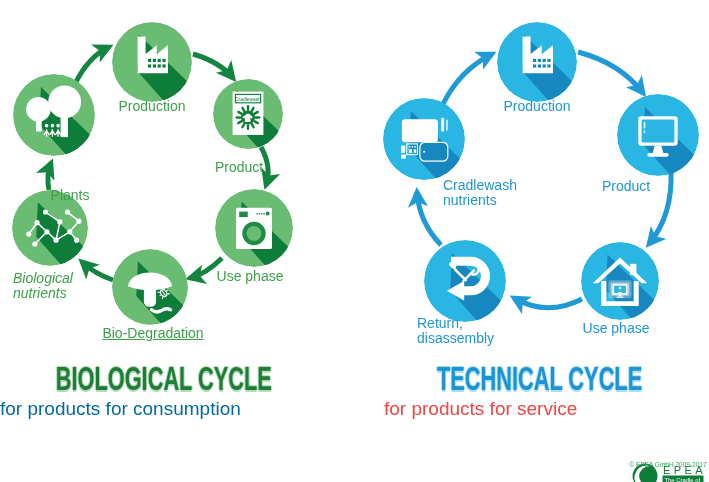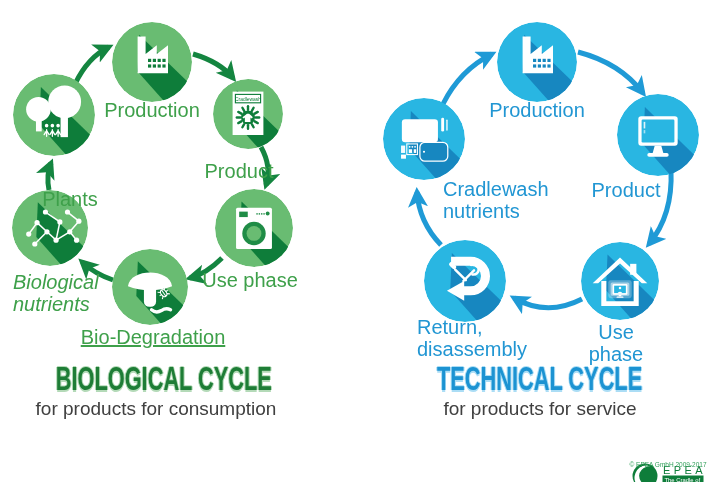--- a/index.html
+++ b/index.html
@@ -4,42 +4,42 @@
 <style>
   html,body { margin:0; padding:0; background:#fff; }
   .canvas {
     position:relative; width:709px; height:482px; background:#ffffff;
     font-family:"Liberation Sans", sans-serif; overflow:hidden;
   }
   .arrows { position:absolute; left:0; top:0; }
   .node { position:absolute; }
   .node svg { display:block; }
   .label {
-    position:absolute; font-size:20px; line-height:1.1;
+    position:absolute; font-size:14px; line-height:1.1;
     white-space:pre-line;
   }
   .centered { transform:translateX(-50%); text-align:center; }
   .g { color:#3ea04a; }
   .b { color:#2196d3; }
-  .title-block { position:absolute; text-align:center; }
+  .title-block { position:absolute; text-align:left; }
   .cycle-title {
     display:inline-block; font-weight:bold; font-size:33px; line-height:1;
     white-space:nowrap; transform:scaleX(.66); transform-origin:50% 50%;
   }
   .bio-title {
     color:#1e7d36;
     text-shadow:-1.5px 0 0 #b4dab8, 1.5px 0 0 #b4dab8, 0 -1.5px 0 #b4dab8, 0 1.5px 0 #b4dab8;
   }
   .tech-title {
     color:#1c93d2;
     text-shadow:-1.5px 0 0 #abddf5, 1.5px 0 0 #abddf5, 0 -1.5px 0 #abddf5, 0 1.5px 0 #abddf5;
   }
   .cycle-subtitle { font-size:19px; margin-top:4px; line-height:1.1; }
-  .bio-sub { color:#404040; }
-  .tech-sub { color:#404040; }
+  .bio-sub { color:#0369a1; }
+  .tech-sub { color:#ef4444; }
   .logo { position:absolute; left:630px; top:427px;margin-top:34px; }
   .copyright {
     position:absolute; left:626px; top:461px; width:84px; text-align:center;
     font-size:6.5px; color:#2f9e58;
   }
 </style>
 </head>
 <body>
 
 <div class="canvas">

